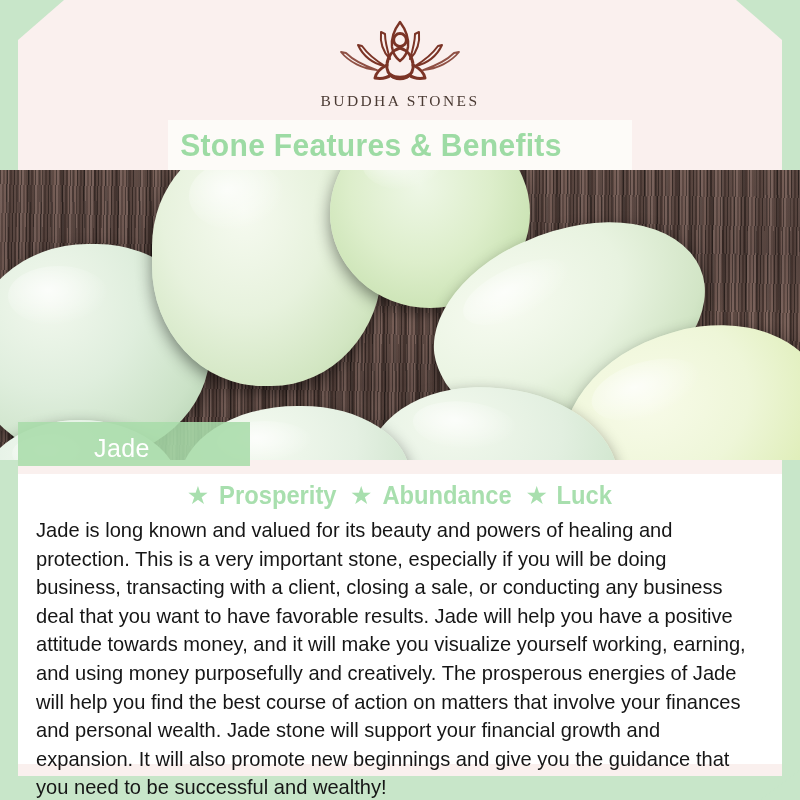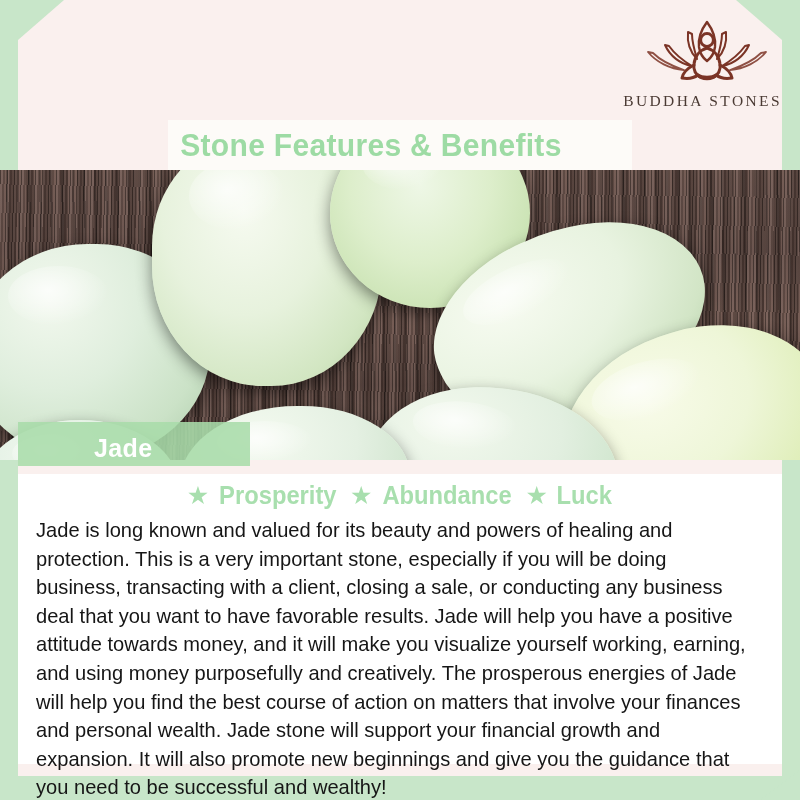--- a/index.html
+++ b/index.html
@@ -50,21 +50,21 @@
     border-left: 46px solid transparent;
   }
 
   .logo-wrap {
     position: absolute;
     left: 0;
     right: 0;
     top: 18px;
     display: flex;
     flex-direction: column;
-    align-items: flex-end;
+    align-items: center;
   }
   .logo-mark { width: 150px; height: 68px; display: block; }
   .logo-text {
     margin-top: 6px;
     font-family: "Liberation Serif", serif;
     font-size: 15.5px;
     letter-spacing: 2.4px;
     color: #4a3a33;
     font-weight: 400;
   }
@@ -148,21 +148,21 @@
     width: 232px;
     height: 44px;
     background: rgba(168, 220, 170, 0.88);
     display: flex;
     align-items: center;
     z-index: 5;
   }
   .jade-text {
     margin-left: 76px;
     font-size: 25px;
-    font-weight: 700;
+    font-weight: 400;
     color: #ffffff;
     letter-spacing: 0.4px;
     margin-top: 8px;
   }
 
   
   .content {
     position: absolute;
     left: 18px;
     top: 460px;

